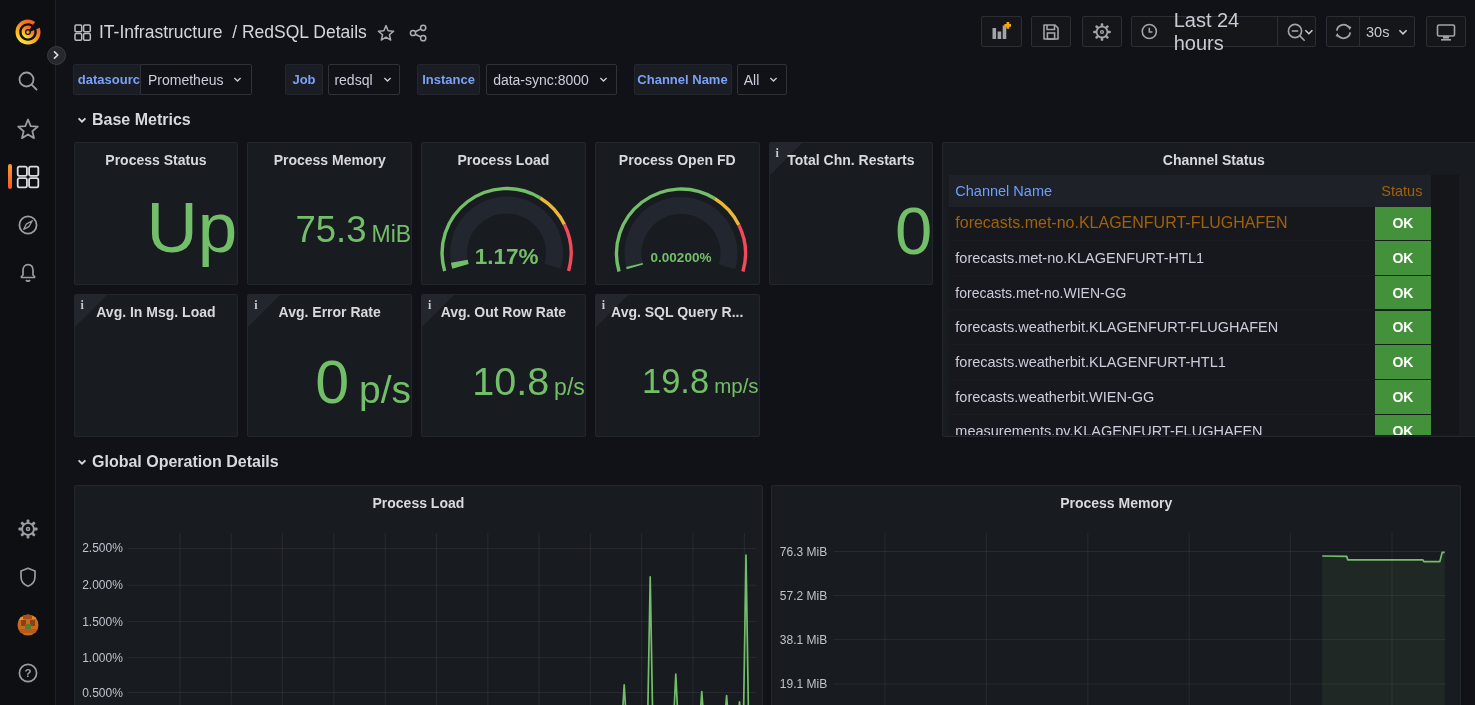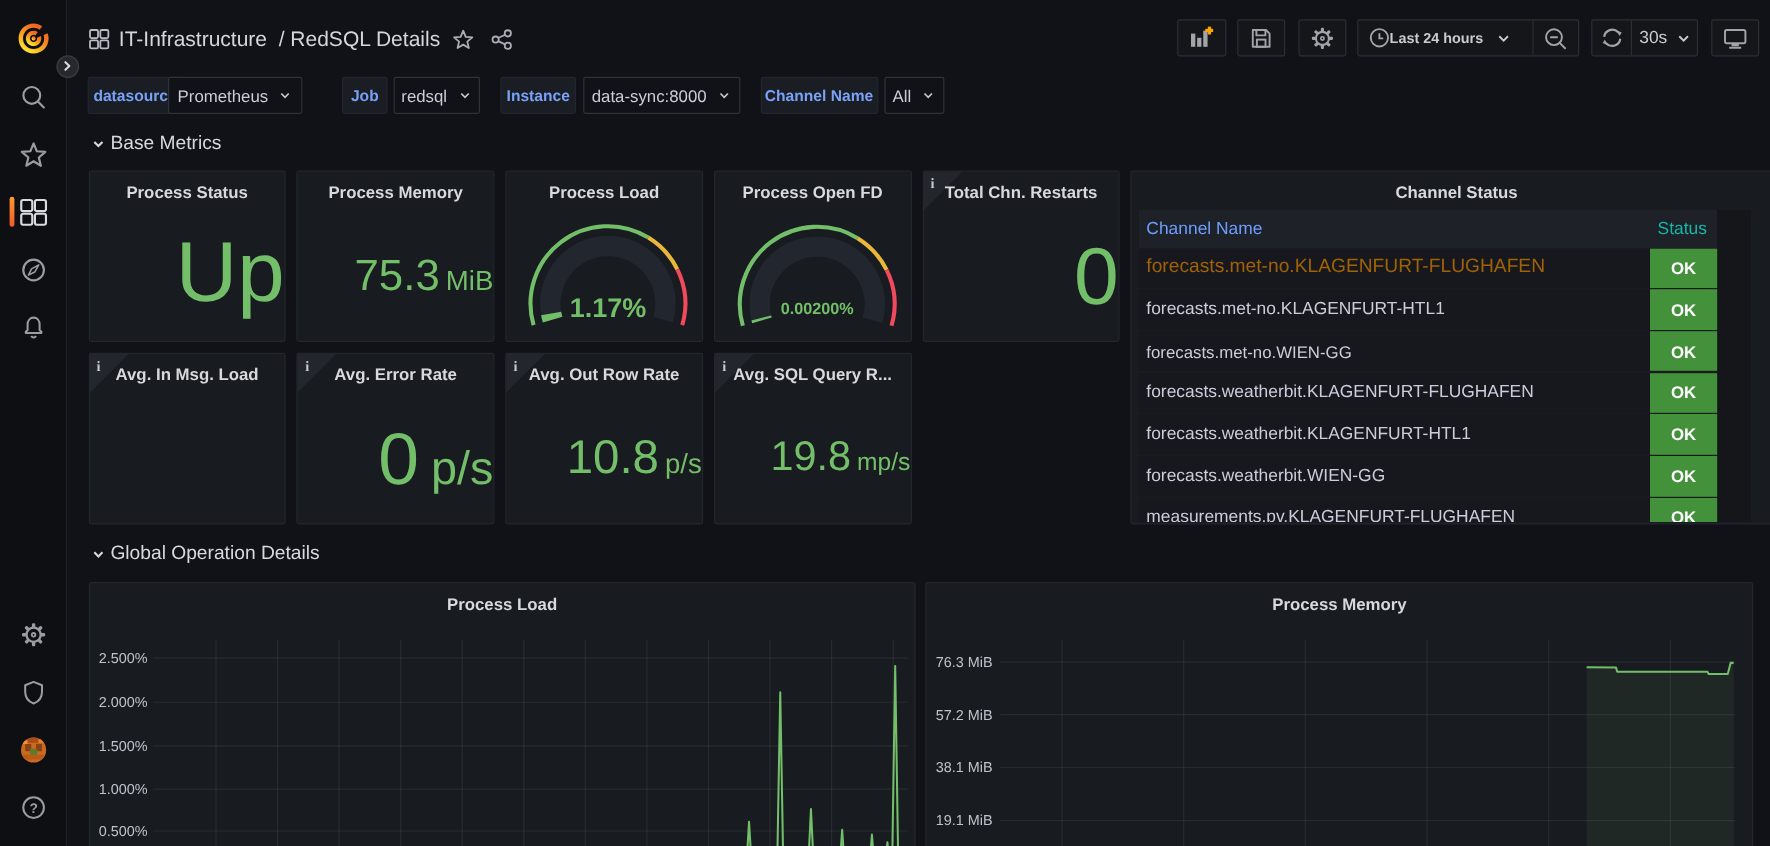--- a/index.html
+++ b/index.html
@@ -4,21 +4,21 @@
 body{width:1475px;height:705px;background:#111218;font-family:"Liberation Sans",sans-serif;position:relative;overflow:hidden;color:#ccccdc}
 .panel{position:absolute;background:#181b1f;border:1px solid #23262c;border-radius:2px}
 .ptitle{position:absolute;top:9px;left:0;right:0;text-align:center;font-size:14px;font-weight:700;color:#d8d9dd;white-space:nowrap}
 .corner{position:absolute;top:0;left:0;width:0;height:0;border-top:32px solid #23262c;border-right:32px solid transparent}
 .cinfo{position:absolute;top:2.5px;left:6px;font-size:12px;font-weight:700;color:#c7c9d1;font-family:"Liberation Serif",serif}
 .chip{position:absolute;top:64px;height:31px;background:#1a1d23;border:1px solid #24262d;border-radius:2px;color:#79a2f7;font-size:13px;font-weight:700;display:flex;align-items:center;justify-content:center;white-space:nowrap}
 .sel{position:absolute;top:64px;height:31px;background:#111218;border:1px solid #2f3237;border-radius:2px;color:#ccccdc;font-size:14px;display:flex;align-items:center;justify-content:center;gap:9px}
 .tbtn{position:absolute;top:16px;height:31px;background:#141619;border:1px solid #2b2e35;border-radius:2px;display:flex;align-items:center;justify-content:center}
 .stat{position:absolute;left:0;right:0;text-align:right;color:#73BF69;font-weight:500;white-space:nowrap}
 .unit{font-weight:500}
-.shead{position:absolute;font-size:16px;font-weight:400;color:#d8d9dd}
+.shead{position:absolute;font-size:16px;font-weight:700;color:#d8d9dd}
 </style></head><body>
 
 <div style="position:absolute;left:0;top:0;width:56px;height:705px;background:#0e0f13;border-right:1px solid #1f2127"></div>
 <svg width="36" height="36" viewBox="0 0 36 36" style="position:absolute;left:10px;top:14px">
 <defs>
       <linearGradient id="glog" x1="0.15" y1="0.95" x2="0.75" y2="0.05">
         <stop offset="0" stop-color="#FFF23C"></stop>
         <stop offset="0.35" stop-color="#F9B120"></stop>
         <stop offset="0.7" stop-color="#F47A20"></stop>
         <stop offset="1" stop-color="#EF5B28"></stop>
@@ -139,21 +139,21 @@
         <circle cx="0" cy="0" r="5.9" stroke="#a2a4ab" stroke-width="1.9" fill="none"></circle>
         <circle cx="0" cy="0" r="1.5" stroke="#a2a4ab" stroke-width="1.5" fill="none"></circle>
       </g>
     </svg>
   </div>
 <div class="tbtn" style="left:1131px;width:185px;justify-content:flex-start">
 <svg width="17" height="17" viewBox="-8.5 -8.5 17 17" style="margin-left:9px">
       <circle cx="0" cy="0" r="7.2" stroke="#a2a4ab" stroke-width="1.6" fill="none"></circle>
       <polyline points="0,-3.8 0,0.5 3.2,0.5" stroke="#a2a4ab" stroke-width="1.6" fill="none"></polyline>
     </svg>
-<span style="color:#c9cad2;font-size:12px;font-weight:700;margin-left:0">Last 24 hours</span>
+<span style="color:#c9cad2;font-size:20px;font-weight:400;margin-left:16px">Last 24 hours</span>
 <svg width="12" height="12" viewBox="-6 -6 12 12" style="margin-left:11px">
       <polyline points="-3.6,-1.8 0,1.8 3.6,-1.8" stroke="#c8c9d1" stroke-width="1.6" fill="none"></polyline>
     </svg>
 <div style="position:absolute;left:144.5px;top:0;bottom:0;width:1px;background:#2b2e35"></div>
 <svg width="19" height="19" viewBox="-9.5 -9.5 19 19" style="position:absolute;left:155px;top:6px">
       <circle cx="-1.5" cy="-1.5" r="6.6" stroke="#a2a4ab" stroke-width="1.6" fill="none"></circle>
       <line x1="-4.7" y1="-1.5" x2="1.7" y2="-1.5" stroke="#a2a4ab" stroke-width="1.6"></line>
       <line x1="3.4" y1="3.4" x2="7.7" y2="7.7" stroke="#a2a4ab" stroke-width="1.6" stroke-linecap="round"></line>
     </svg>
 </div>
@@ -267,21 +267,21 @@
 <div class="panel" style="left:594.8px;top:294px;width:164.8px;height:143px">
     <div class="corner"></div>
     <div class="cinfo">i</div>
     <div class="ptitle">Avg. SQL Query R...</div>
     <div class="stat" style="top:68.6px;line-height:1;font-size:34.5px">19.8<span class="unit" style="font-size:20.5px;margin-left:5px">mp/s</span></div>
   </div>
 <div class="panel" style="left:942.3px;top:142px;width:543px;height:295px">
     <div class="ptitle">Channel Status</div>
 <div style="position:absolute;left:6px;top:31.5px;width:481.7px;height:32px;background:#1e2128"></div>
 <div style="position:absolute;left:12px;top:31.5px;height:32px;display:flex;align-items:center;font-size:14.5px;color:#6e9fff">Channel Name</div>
-<div style="position:absolute;left:438px;top:31.5px;height:32px;display:flex;align-items:center;font-size:14.5px;color:#14b8a6">Status</div>
+<div style="position:absolute;left:438px;top:31.5px;height:32px;display:flex;align-items:center;font-size:14.5px;color:#a16207">Status</div>
 <div style="position:absolute;left:487.7px;top:31.5px;width:28px;bottom:1px;background:#14161a"></div>
 <div style="position:absolute;left:0;top:63.5px;width:517px;bottom:1px;overflow:hidden">
       <div style="position:absolute;left:6px;top:0.0px;width:481.7px;height:33.5px;background:#16181d"></div>
       <div style="position:absolute;left:12px;top:0.0px;height:33.5px;display:flex;align-items:center;font-size:16px;color:#a16207;white-space:nowrap">forecasts.met-no.KLAGENFURT-FLUGHAFEN</div>
       <div style="position:absolute;left:431.7px;top:0.0px;width:56px;height:33.5px;background:#44913b;display:flex;align-items:center;justify-content:center;font-size:14px;font-weight:700;color:#fff">OK</div>
       <div style="position:absolute;left:6px;top:34.7px;width:481.7px;height:33.5px;background:#16181d"></div>
       <div style="position:absolute;left:12px;top:34.7px;height:33.5px;display:flex;align-items:center;font-size:14.5px;color:#ccccdc;white-space:nowrap">forecasts.met-no.KLAGENFURT-HTL1</div>
       <div style="position:absolute;left:431.7px;top:34.7px;width:56px;height:33.5px;background:#44913b;display:flex;align-items:center;justify-content:center;font-size:14px;font-weight:700;color:#fff">OK</div>
       <div style="position:absolute;left:6px;top:69.4px;width:481.7px;height:33.5px;background:#16181d"></div>
       <div style="position:absolute;left:12px;top:69.4px;height:33.5px;display:flex;align-items:center;font-size:14px;color:#ccccdc;white-space:nowrap">forecasts.met-no.WIEN-GG</div>

